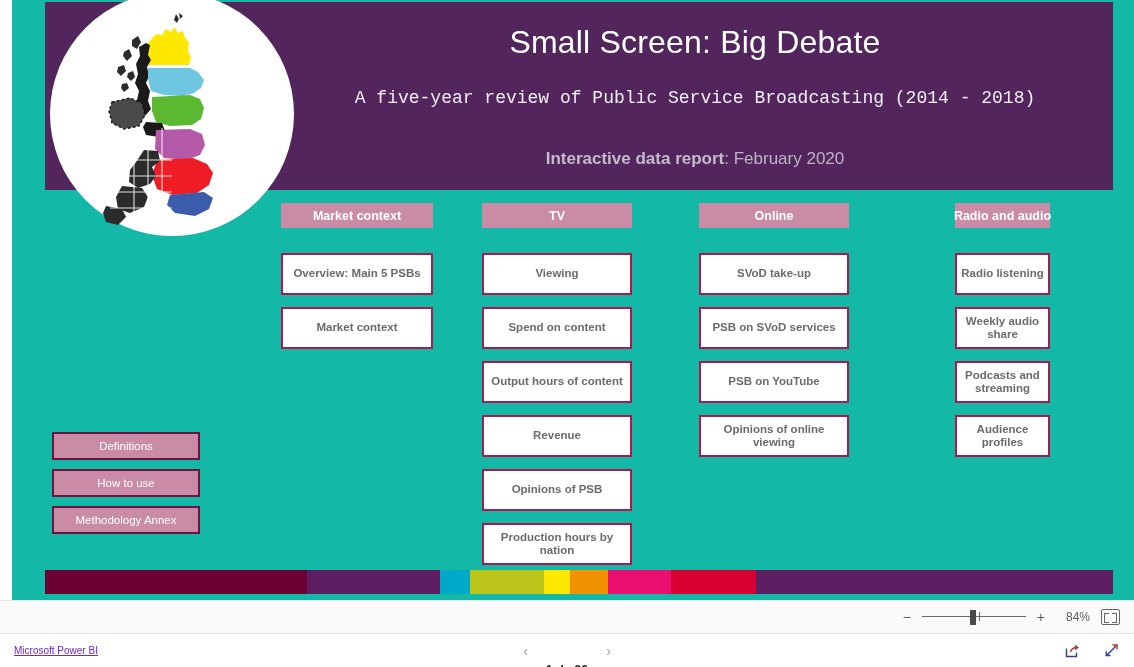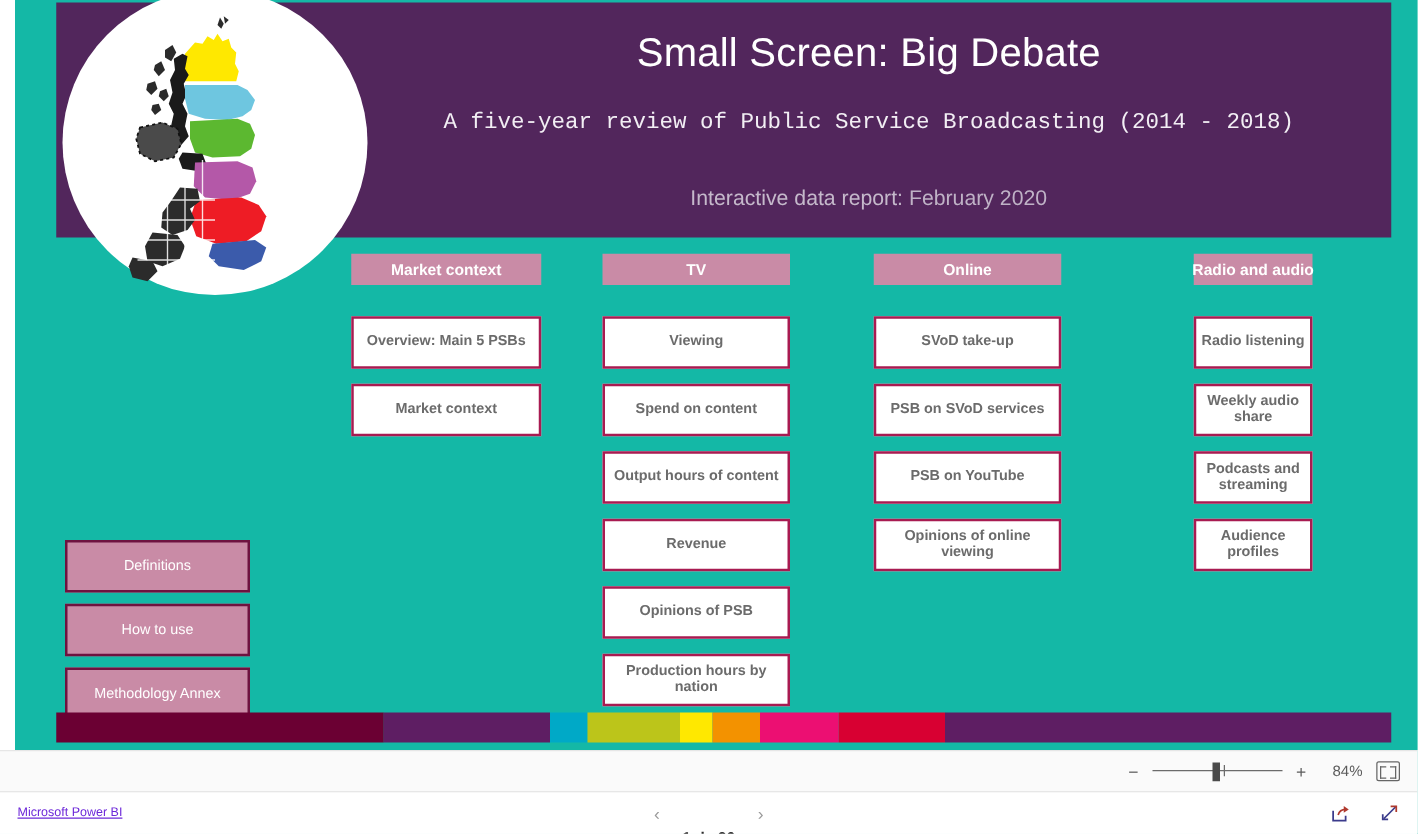--- a/index.html
+++ b/index.html
@@ -65,21 +65,21 @@
 
   .banner-meta {
     position: absolute;
     left: 250px; top: 147px;
     width: 800px;
     text-align: center;
     color: #bfb2c6;
     font-size: 17px;
     white-space: nowrap;
   }
-  .banner-meta b { font-weight: 400; color: #c5b9cb; margin-top: 20px; }
+  .banner-meta b { font-weight: 700; color: #c5b9cb; margin-top: 20px; }
 
   
   .map-circle {
     position: absolute;
     left: 5px; top: -8px;
     width: 244px; height: 244px;
     background: #ffffff;
     border-radius: 50%;
   }
   .map-holder {
@@ -130,21 +130,21 @@
     cursor: pointer;
   }
 
   
   .side-stack {
     position: absolute;
     left: 40px; top: 432px;
     width: 148px;
   }
   .side-btn {
-    height: 42px;
+    height: 28px;
     background: #c98ba6;
     border: 2px solid #6e1340;
     color: #ffffff;
     font-size: 11.5px;
     display: flex;
     align-items: center;
     justify-content: center;
     margin-bottom: 9px;
     cursor: pointer;
     white-space: nowrap;

